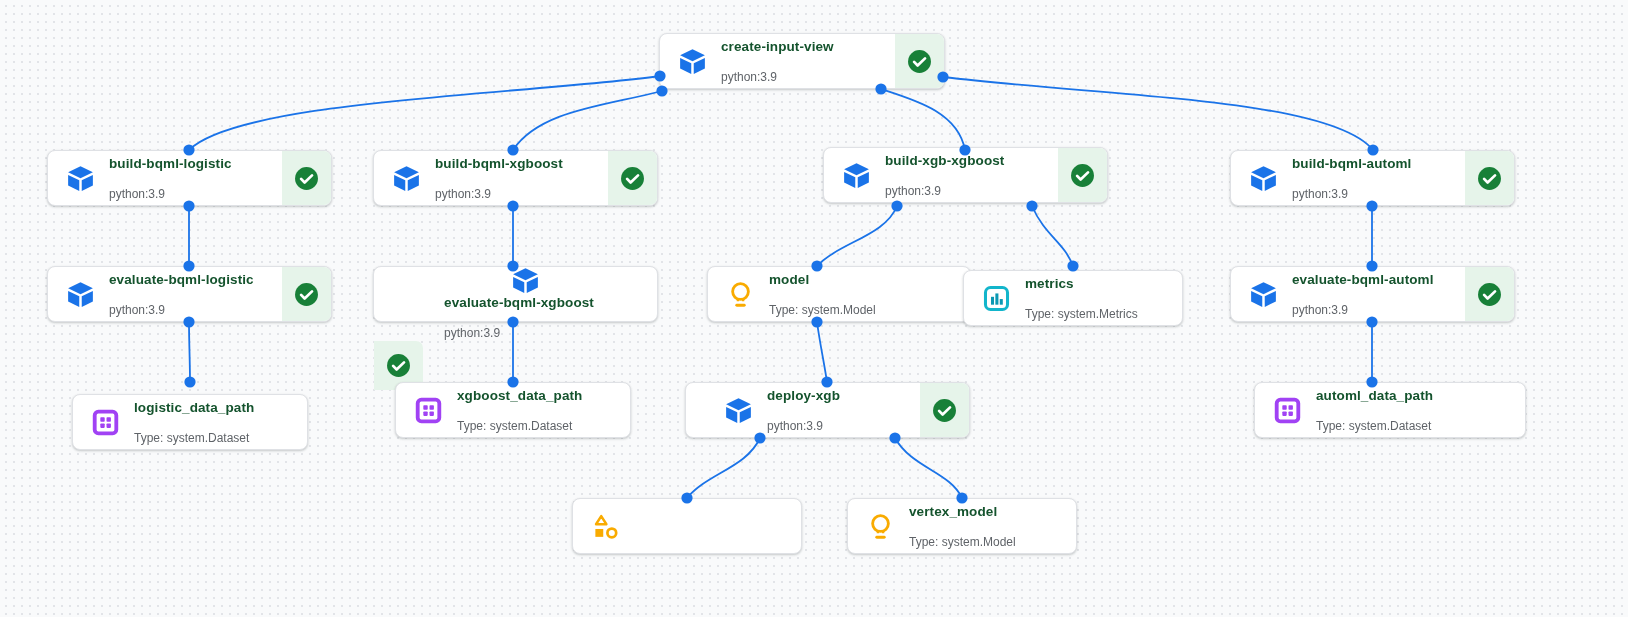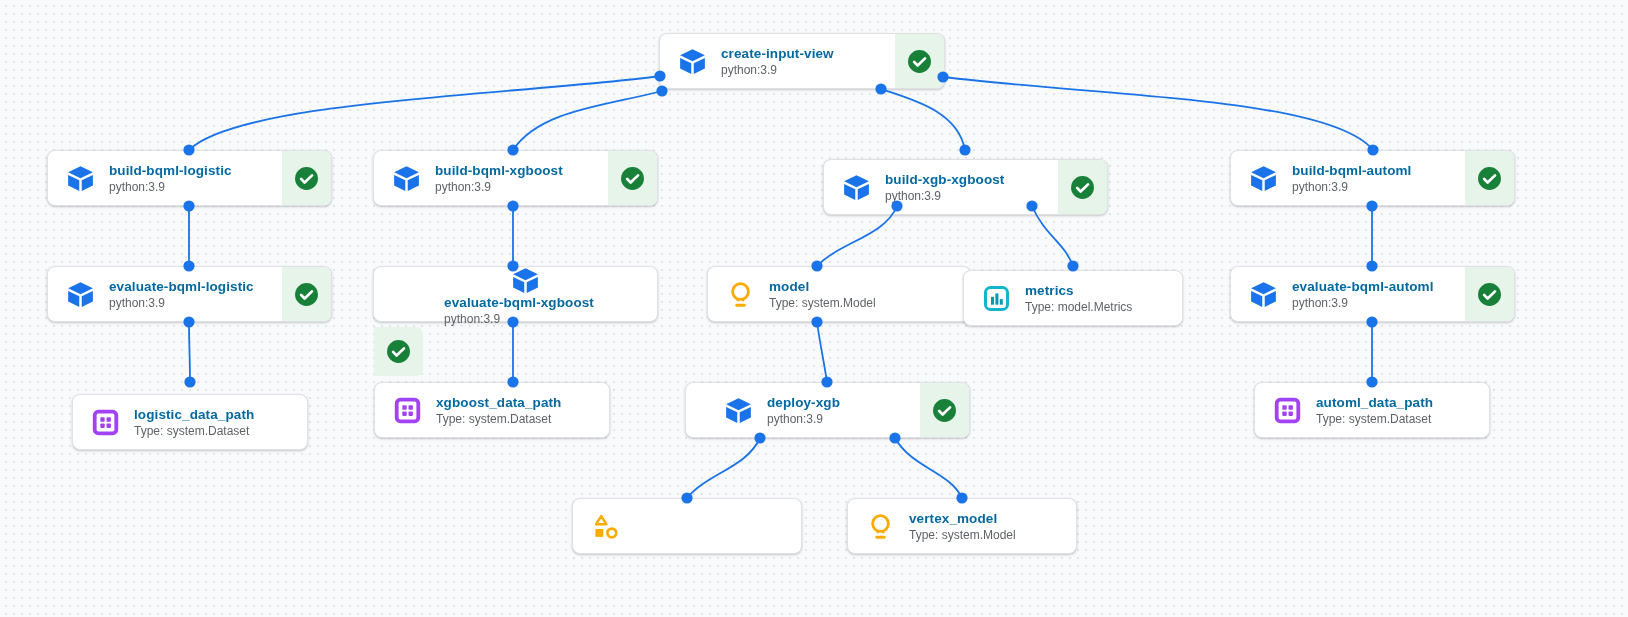--- a/index.html
+++ b/index.html
@@ -42,31 +42,31 @@
   .node .icon svg{width:27px;height:27px;display:block;}
   .node .texts{
     margin-left:15px;
     min-width:0;
     flex:1 1 auto;
     padding-right:8px;
   }
   .node .title{
     font-size:13.5px;
     font-weight:700;
-    color:#0369a1;
+    color:#14532d;
     letter-spacing:.1px;
     white-space:nowrap;
     line-height:17px;
   }
   .node .subtitle{
     font-size:12px;
     color:#5f6368;
     white-space:nowrap;
     line-height:15px;
-    margin-top:1px;
+    margin-top:15px;
   }
   .node .status{
     align-self:stretch;
     width:49px;
     flex:0 0 49px;
     display:flex;align-items:center;justify-content:center;
     background:#e6f4ea;
     border-radius:0 7px 7px 0;
   }
   .node .status svg{width:25px;height:25px;display:block;}
@@ -172,21 +172,21 @@
       <div class="title">build-bqml-xgboost</div>
       <div class="subtitle">python:3.9</div>
     </div>
     <div class="status">
         <svg viewBox="0 0 24 24">
     <circle cx="12" cy="12" r="11" fill="#188038"></circle>
     <path d="M6.8 12.4 l3.4 3.4 L17.3 9" stroke="#ffffff" stroke-width="2.6" fill="none" stroke-linecap="round" stroke-linejoin="round"></path>
   </svg>
       </div>
   </div>
-    <div class="node" style="left: 823px; top: 159px; width: 285px; height: 56px;">
+    <div class="node" style="left: 823px; top: 147px; width: 285px; height: 56px;">
     <span class="icon">
         <svg viewBox="0 0 24 24">
       <polygon points="12,1 23,6.4 12,11.8 1,6.4" fill="#1a73e8"></polygon>
       <polygon points="1,8.8 10.9,13.6 10.9,23 1,18.2" fill="#1a73e8"></polygon>
       <polygon points="23,8.8 13.1,13.6 13.1,23 23,18.2" fill="#1a73e8"></polygon>
     </svg>
       </span>
     <div class="texts">
       <div class="title">build-xgb-xgboost</div>
       <div class="subtitle">python:3.9</div>
@@ -274,21 +274,21 @@
     <span class="icon">
         <svg viewBox="0 0 24 24" fill="none">
       <rect x="2.2" y="2.2" width="19.6" height="19.6" rx="4.5" stroke="#12b5cb" stroke-width="2.7"></rect>
       <rect x="7.1" y="10.5" width="2.7" height="7" fill="#0b98b3"></rect>
       <rect x="11" y="7.5" width="2.7" height="10" fill="#0b98b3"></rect>
       <rect x="14.9" y="12.5" width="2.7" height="5" fill="#0b98b3"></rect>
     </svg>
       </span>
     <div class="texts">
       <div class="title">metrics</div>
-      <div class="subtitle">Type: model.Metrics</div>
+      <div class="subtitle">Type: system.Metrics</div>
     </div>
 
   </div>
     <div class="node" style="left: 1230px; top: 266px; width: 285px; height: 56px;">
     <span class="icon">
         <svg viewBox="0 0 24 24">
       <polygon points="12,1 23,6.4 12,11.8 1,6.4" fill="#1a73e8"></polygon>
       <polygon points="1,8.8 10.9,13.6 10.9,23 1,18.2" fill="#1a73e8"></polygon>
       <polygon points="23,8.8 13.1,13.6 13.1,23 23,18.2" fill="#1a73e8"></polygon>
     </svg>
@@ -313,21 +313,21 @@
       <rect x="7.4" y="12.9" width="3.9" height="3.9" rx="0.7" fill="#a142f4"></rect>
       <rect x="12.9" y="12.9" width="3.9" height="3.9" rx="0.7" fill="#a142f4"></rect>
     </svg>
       </span>
     <div class="texts">
       <div class="title">logistic_data_path</div>
       <div class="subtitle">Type: system.Dataset</div>
     </div>
 
   </div>
-    <div class="node" style="left: 374px; top: 382px; width: 236px; height: 56px;">
+    <div class="node" style="left: 395px; top: 382px; width: 236px; height: 56px;">
     <span class="icon">
         <svg viewBox="0 0 24 24" fill="none">
       <rect x="2.4" y="2.4" width="19.2" height="19.2" rx="3.2" stroke="#a142f4" stroke-width="3.4"></rect>
       <rect x="7.4" y="7.4" width="3.9" height="3.9" rx="0.7" fill="#a142f4"></rect>
       <rect x="12.9" y="7.4" width="3.9" height="3.9" rx="0.7" fill="#a142f4"></rect>
       <rect x="7.4" y="12.9" width="3.9" height="3.9" rx="0.7" fill="#a142f4"></rect>
       <rect x="12.9" y="12.9" width="3.9" height="3.9" rx="0.7" fill="#a142f4"></rect>
     </svg>
       </span>
     <div class="texts">
@@ -348,21 +348,21 @@
       <div class="title">deploy-xgb</div>
       <div class="subtitle">python:3.9</div>
     </div>
     <div class="status">
         <svg viewBox="0 0 24 24">
     <circle cx="12" cy="12" r="11" fill="#188038"></circle>
     <path d="M6.8 12.4 l3.4 3.4 L17.3 9" stroke="#ffffff" stroke-width="2.6" fill="none" stroke-linecap="round" stroke-linejoin="round"></path>
   </svg>
       </div>
   </div>
-    <div class="node" style="left: 1254px; top: 382px; width: 236px; height: 56px;">
+    <div class="node" style="left: 1254px; top: 382px; width: 272px; height: 56px;">
     <span class="icon">
         <svg viewBox="0 0 24 24" fill="none">
       <rect x="2.4" y="2.4" width="19.2" height="19.2" rx="3.2" stroke="#a142f4" stroke-width="3.4"></rect>
       <rect x="7.4" y="7.4" width="3.9" height="3.9" rx="0.7" fill="#a142f4"></rect>
       <rect x="12.9" y="7.4" width="3.9" height="3.9" rx="0.7" fill="#a142f4"></rect>
       <rect x="7.4" y="12.9" width="3.9" height="3.9" rx="0.7" fill="#a142f4"></rect>
       <rect x="12.9" y="12.9" width="3.9" height="3.9" rx="0.7" fill="#a142f4"></rect>
     </svg>
       </span>
     <div class="texts">

